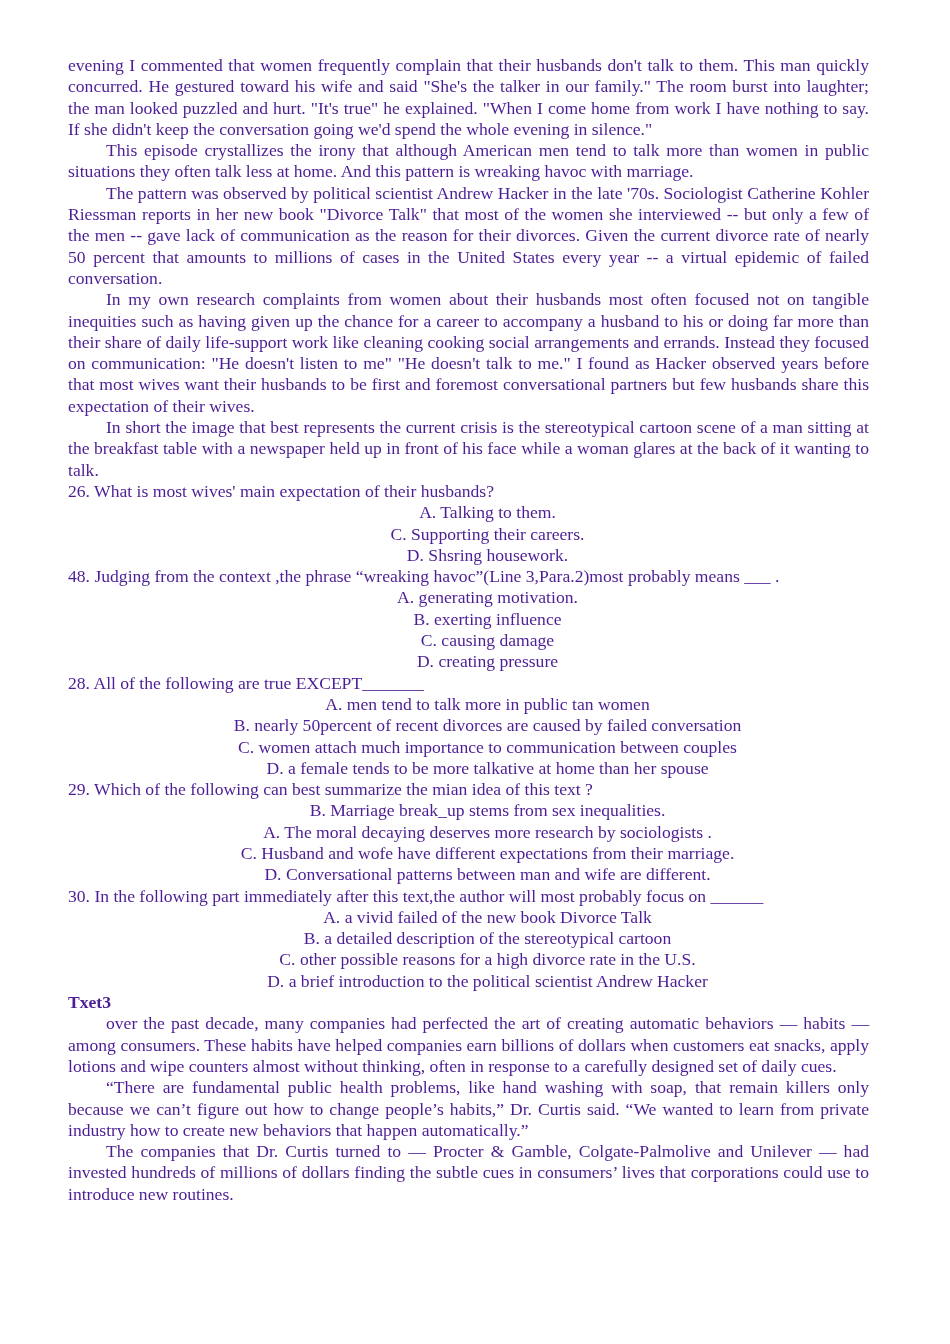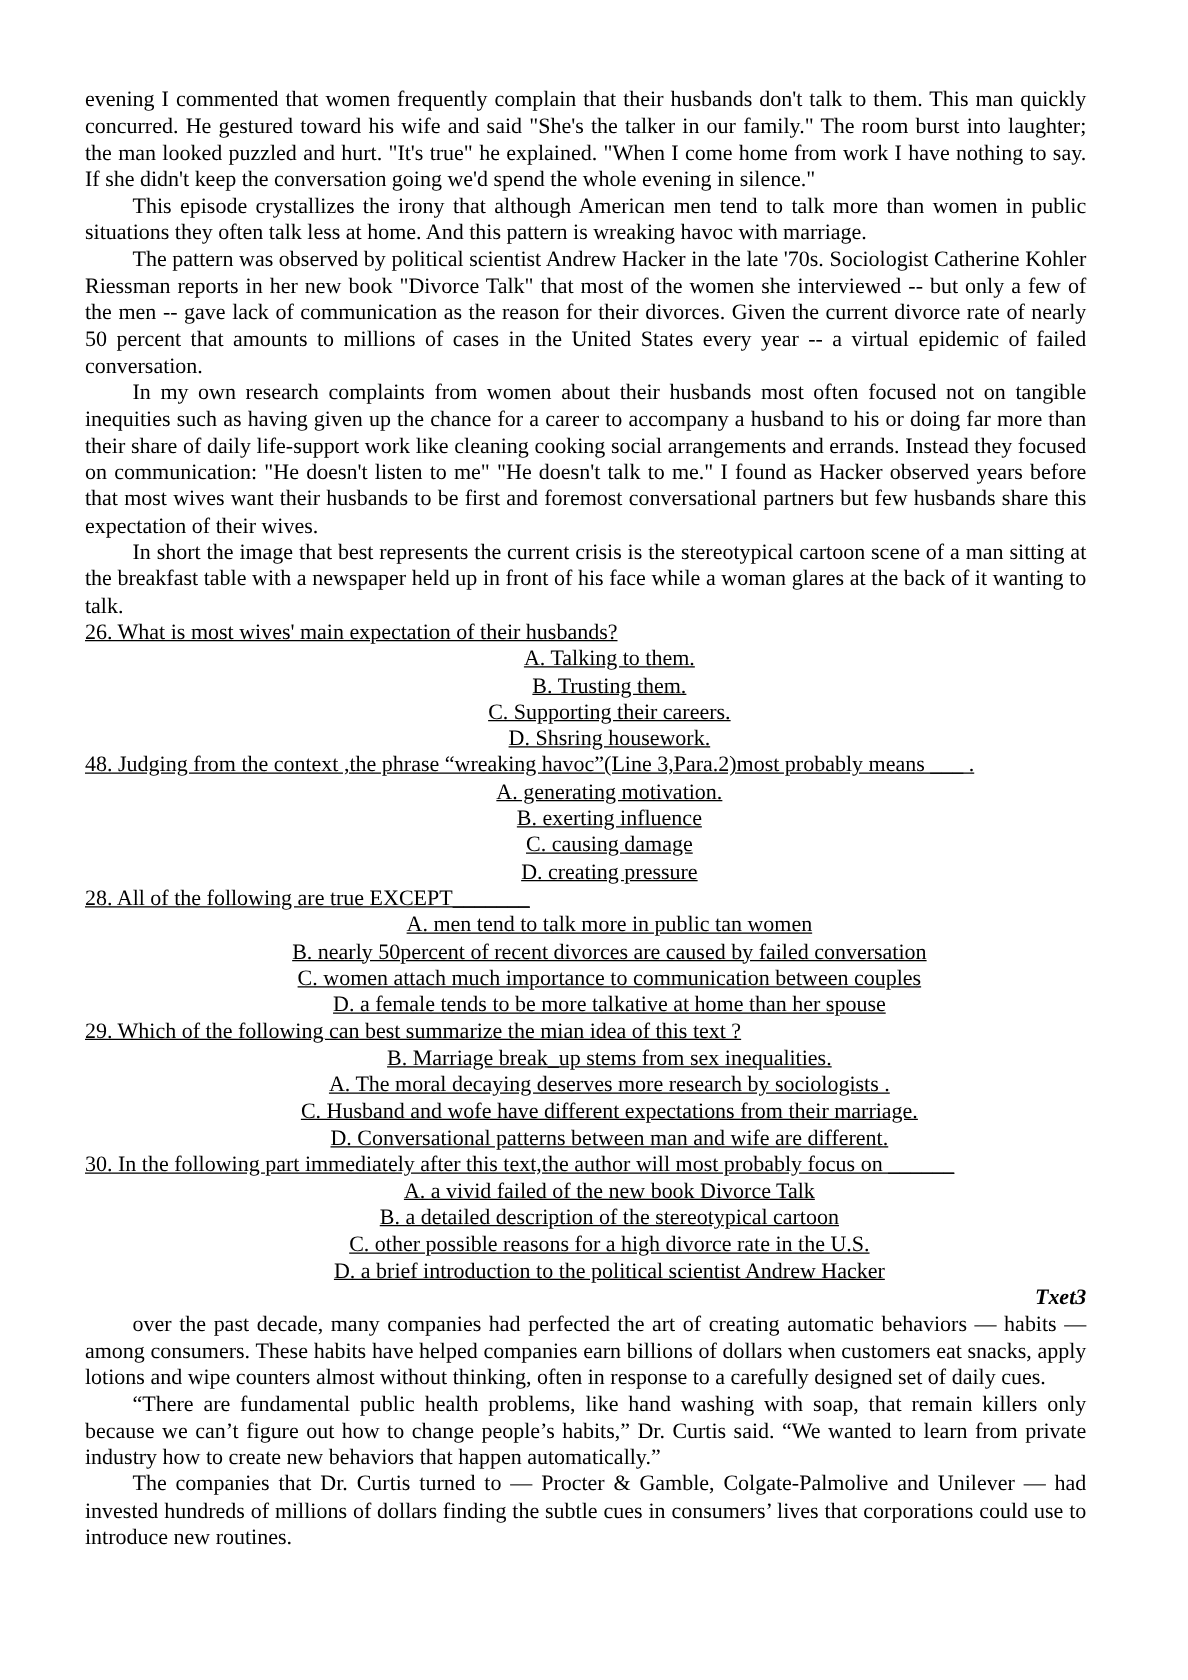--- a/index.html
+++ b/index.html
@@ -9,78 +9,75 @@
     }
     body {
       width: 950px;
       height: 1344px;
       position: relative;
       overflow: hidden;
     }
     .page {
       position: absolute;
       left: 68px;
-      top: 69px;
+      top: 55px;
       width: 801px;
       font-family: "Liberation Serif", "DejaVu Serif", serif;
       font-size: 17.6px;
       line-height: 21.29px;
-      color: #000000;
+      color: #4c1d95;
     }
     .para {
       margin: 0;
       text-align: justify;
       text-indent: 38px;
     }
     .para.no-indent {
       text-indent: 0;
     }
     .question {
       margin: 0;
-      text-decoration: underline;
     }
     .q-stem {
       margin: 0;
     }
     .options {
       margin: 0;
       padding: 0;
       list-style: none;
       text-align: center;
     }
     .option {
       margin: 0;
       padding-left: 38px;
     }
     .section-title {
       margin: 0;
-      text-align: right;
+      text-align: left;
       font-weight: bold;
-      font-style: italic;
     }
   </style>
 </head>
 <body>
 
 <div class="page">
 
   <section>
     <p class="para no-indent">evening I commented that women frequently complain that their husbands don't talk to them. This man quickly concurred. He gestured toward his wife and said "She's the talker in our family." The room burst into laughter; the man looked puzzled and hurt. "It's true" he explained. "When I come home from work I have nothing to say. If she didn't keep the conversation going we'd spend the whole evening in silence."</p>
     <p class="para">This episode crystallizes the irony that although American men tend to talk more than women in public situations they often talk less at home. And this pattern is wreaking havoc with marriage.</p>
     <p class="para">The pattern was observed by political scientist Andrew Hacker in the late '70s. Sociologist Catherine Kohler Riessman reports in her new book "Divorce Talk" that most of the women she interviewed -- but only a few of the men -- gave lack of communication as the reason for their divorces. Given the current divorce rate of nearly 50 percent that amounts to millions of cases in the United States every year -- a virtual epidemic of failed conversation.</p>
     <p class="para">In my own research complaints from women about their husbands most often focused not on tangible inequities such as having given up the chance for a career to accompany a husband to his or doing far more than their share of daily life-support work like cleaning cooking social arrangements and errands. Instead they focused on communication: "He doesn't listen to me" "He doesn't talk to me." I found as Hacker observed years before that most wives want their husbands to be first and foremost conversational partners but few husbands share this expectation of their wives.</p>
     <p class="para">In short the image that best represents the current crisis is the stereotypical cartoon scene of a man sitting at the breakfast table with a newspaper held up in front of his face while a woman glares at the back of it wanting to talk.</p>
   </section>
 
   <section>
     <div class="question">
       <p class="q-stem">26. What is most wives' main expectation of their husbands?</p>
       <ul class="options">
         <li class="option">A. Talking to them.</li>
-        <li class="option">B. Trusting them.</li>
         <li class="option">C. Supporting their careers.</li>
         <li class="option">D. Shsring housework.</li>
       </ul>
     </div>
 
     <div class="question">
       <p class="q-stem">48. Judging from the context ,the phrase “wreaking havoc”(Line 3,Para.2)most probably means ___ .</p>
       <ul class="options">
         <li class="option">A. generating motivation.</li>
         <li class="option">B. exerting influence</li>

